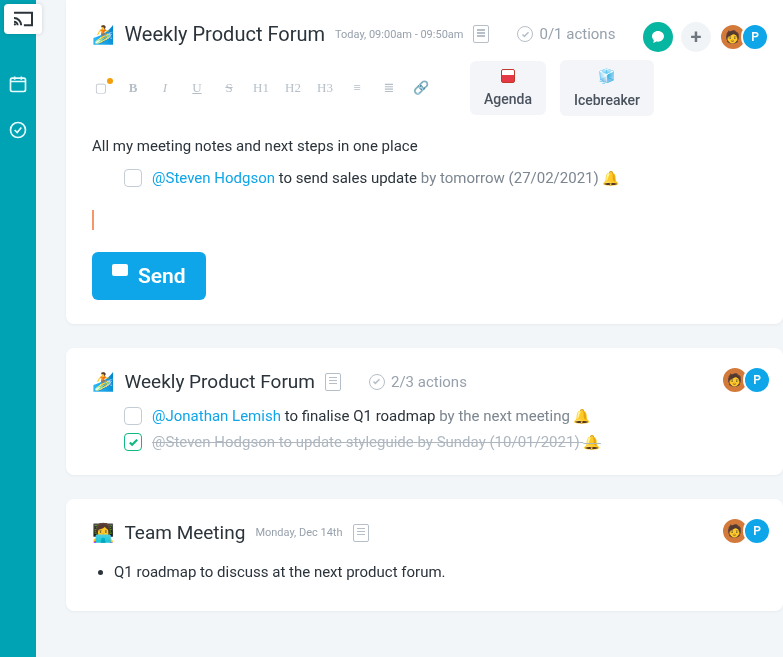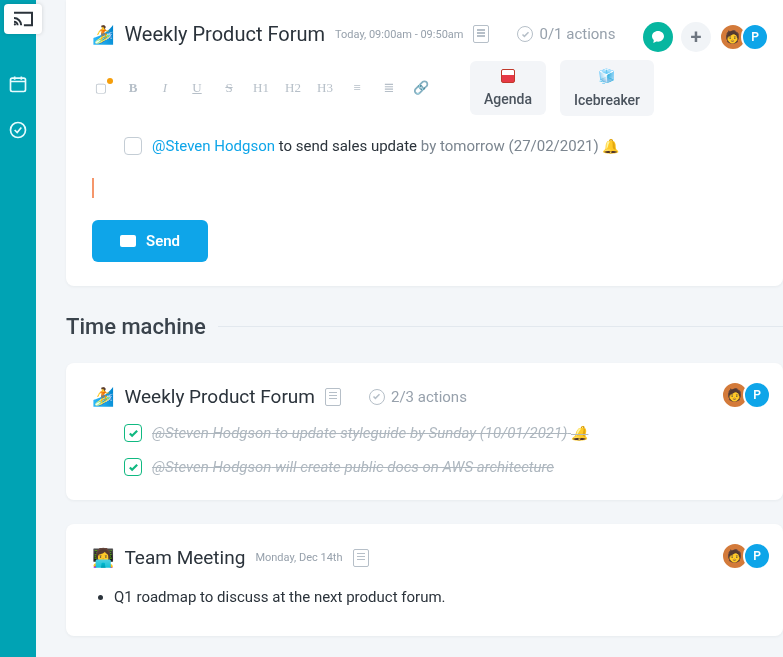--- a/index.html
+++ b/index.html
@@ -28,33 +28,33 @@
   .avatar-row { display:flex; }
   .avatar-row .avatar + .avatar { margin-left:-6px; }
   .toolbar { display:flex; align-items:center; gap:14px; margin-top:14px; color:#b6bfc8; font-size:13px; }
   .tb-ic { width:18px; text-align:center; cursor:pointer; font-family:Georgia, serif; }
   .tb-badge { position:relative; }
   .tb-badge::after { content:""; position:absolute; top:-2px; right:-3px; width:6px; height:6px; background:#f59e0b; border-radius:50%; }
   .chip { display:flex; align-items:center; gap:8px; background:#f3f5f8; border-radius:6px; padding:8px 14px; font-size:14px; color:#4a535d; font-weight:500; cursor:pointer;flex-direction:column; }
   .chip-agenda-ic { width:14px;height:14px;background:linear-gradient(#fff 40%,#e63946 40%);border:1px solid #c0392b;border-radius:2px;position:relative;}
   .chip-ice-ic { font-size:14px; }
   .body-text { margin-top:18px; font-size:15px; color:#2b333b; line-height:1.6; }
-  .task-row { display:flex; align-items:center; gap:10px; margin-top:16px; font-size:15px;padding-left:32px; }
+  .task-row { display:flex; align-items:center; gap:10px; margin-top:8px; font-size:15px;padding-left:32px; }
   .checkbox { width:18px; height:18px; border:1.8px solid #c4cdd5; border-radius:4px; flex-shrink:0; display:flex; align-items:center; justify-content:center; }
   .checkbox.done { border-color:#10b981; color:#10b981; }
   .mention { color:#0ea5e9; }
   .task-verb { color:#2b333b; }
   .task-due { color:#7c8690; }
   .bell { color:#f59e0b; font-size:14px; }
-  .strike { text-decoration:line-through; color:#aeb7bf;font-style:italic; }
+  .strike { text-decoration:line-through; color:#aeb7bf; }
   .strike .mention, .strike .task-verb, .strike .task-due { color:#aeb7bf; }
   .collab-row { margin-top:20px; font-size:15px; display:flex; align-items:center; gap:4px;}
   .cursor-tag { background:#f5966b; color:#fff; font-size:13px; padding:3px 8px; border-radius:3px; position:relative; top:-16px; margin-left:-2px;}
   .cursor-line { display:inline-block; width:2px; height:20px; background:#f5966b; vertical-align:middle; }
-  .send-btn { margin-top:22px; background:#0ea5e9; color:#fff; border:none; border-radius:6px; padding:12px 28px; font-size:15px; font-weight:600; display:flex; align-items:center; gap:10px; cursor:pointer; }
+  .send-btn { margin-top:22px; background:#0ea5e9; color:#fff; border:none; border-radius:6px; padding:12px 20px; font-size:21px; font-weight:600; display:flex; align-items:flex-start; gap:10px; cursor:pointer; }
   .send-ic { width:16px; height:12px; background:#fff; border-radius:2px; position:relative; }
   .section-header { display:flex; align-items:center; gap:12px; margin-top:28px; }
   .section-title { font-size:22px; color:#3a434c; font-weight:500; }
   .section-line { flex:1; height:1px; background:#e2e8ee; }
   .sub-card .title-row .meeting-title { font-size:19px; }
   .bullets { margin:8px 0 0 22px; font-size:15px; line-height:1.9; color:#2b333b; }
   .bullets li { list-style:disc; }
   .past-avatars { position:absolute; right:12px; top:18px; }
   .muted-bell { color:#c4cdd5; font-size:14px; }
 </style>
@@ -134,44 +134,41 @@
         <span class="chip-agenda-ic"></span>
         <span>Agenda</span>
       </div>
       <div class="chip">
         <span class="chip-ice-ic">🧊</span>
         <span>Icebreaker</span>
       </div>
     </div>
 
     <div class="body-text">
+      <div>All my meeting notes and next steps in one place</div>
       <div class="task-row">
         <span class="checkbox"></span>
         <span>
           <span class="mention">@Steven Hodgson</span>
           <span class="task-verb">to send sales update</span>
           <span class="task-due">by tomorrow (27/02/2021)</span>
           <span class="bell">🔔</span>
         </span>
       </div>
       <div class="collab-row">
         <span class="cursor-line"></span>
       </div>
     </div>
 
     <button class="send-btn">
       <span class="send-ic"></span>
       <span>Send</span>
     </button>
   </div>
 
-  <div class="section-header">
-    <span class="section-title">Time machine</span>
-    <span class="section-line"></span>
-  </div>
 
   <div class="card sub-card">
     <div class="title-row">
       <span class="meeting-emoji">🏄</span>
       <span class="meeting-title">Weekly Product Forum</span>
       <span class="doc-icon"></span>
       <span class="actions-pill">
         <span class="check-circle">
             <svg viewBox="0 0 12 12" fill="none" stroke="#b6bfc8" stroke-width="2">
               <path d="M2 6l2.5 2.5L10 3"></path>
@@ -179,42 +176,40 @@
           </span>
         <span>2/3 actions</span>
       </span>
     </div>
     <div class="past-avatars avatar-row">
       <div class="avatar">🧑</div>
       <div class="avatar avatar-p">P</div>
     </div>
 
     <div style="margin-top:14px">
+      <div class="task-row">
+        <span class="checkbox"></span>
+        <span>
+          <span class="mention">@Jonathan Lemish</span>
+          <span class="task-verb">to finalise Q1 roadmap</span>
+          <span class="task-due">by the next meeting</span>
+          <span class="bell">🔔</span>
+        </span>
+      </div>
       <div class="task-row strike">
         <span class="checkbox done">
           <svg width="11" height="11" viewBox="0 0 12 12" fill="none" stroke="#10b981" stroke-width="2.4">
               <path d="M2 6l2.5 2.5L10 3"></path>
             </svg>
         </span>
         <span>
           <span class="mention">@Steven Hodgson</span>
           <span class="task-verb">to update styleguide</span>
           <span class="task-due">by Sunday (10/01/2021)</span>
           <span class="muted-bell">🔔</span>
-        </span>
-      </div>
-      <div class="task-row strike">
-        <span class="checkbox done">
-          <svg width="11" height="11" viewBox="0 0 12 12" fill="none" stroke="#10b981" stroke-width="2.4">
-              <path d="M2 6l2.5 2.5L10 3"></path>
-            </svg>
-        </span>
-        <span>
-          <span class="mention">@Steven Hodgson</span>
-          <span class="task-verb">will create public docs on AWS architecture</span>
         </span>
       </div>
     </div>
   </div>
 
   <div class="card sub-card">
     <div class="title-row">
       <span class="meeting-emoji">👩‍💻</span>
       <span class="meeting-title">Team Meeting</span>
       <span class="meeting-time">Monday, Dec 14th</span>

